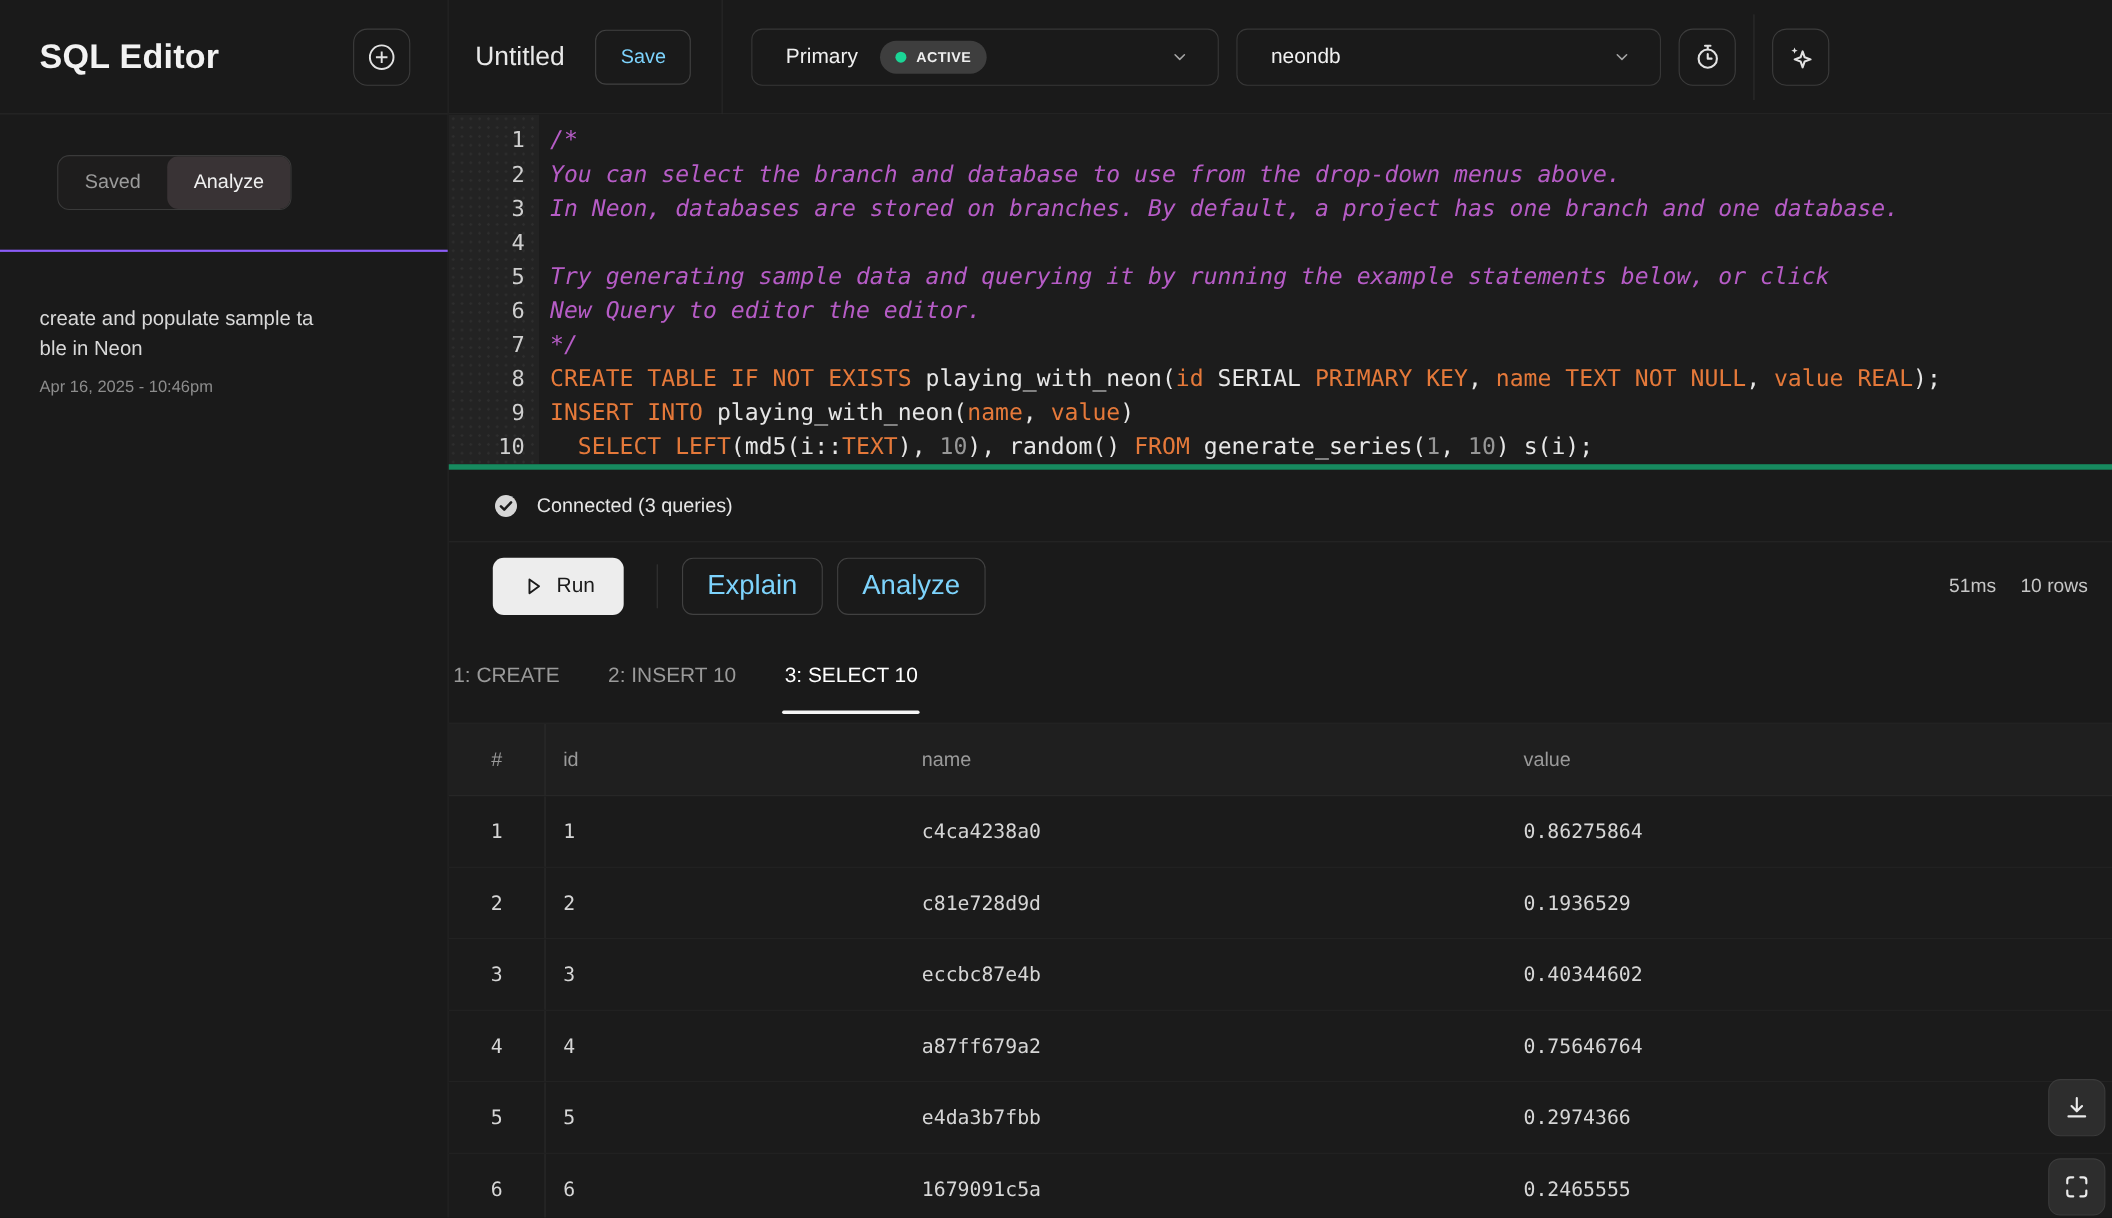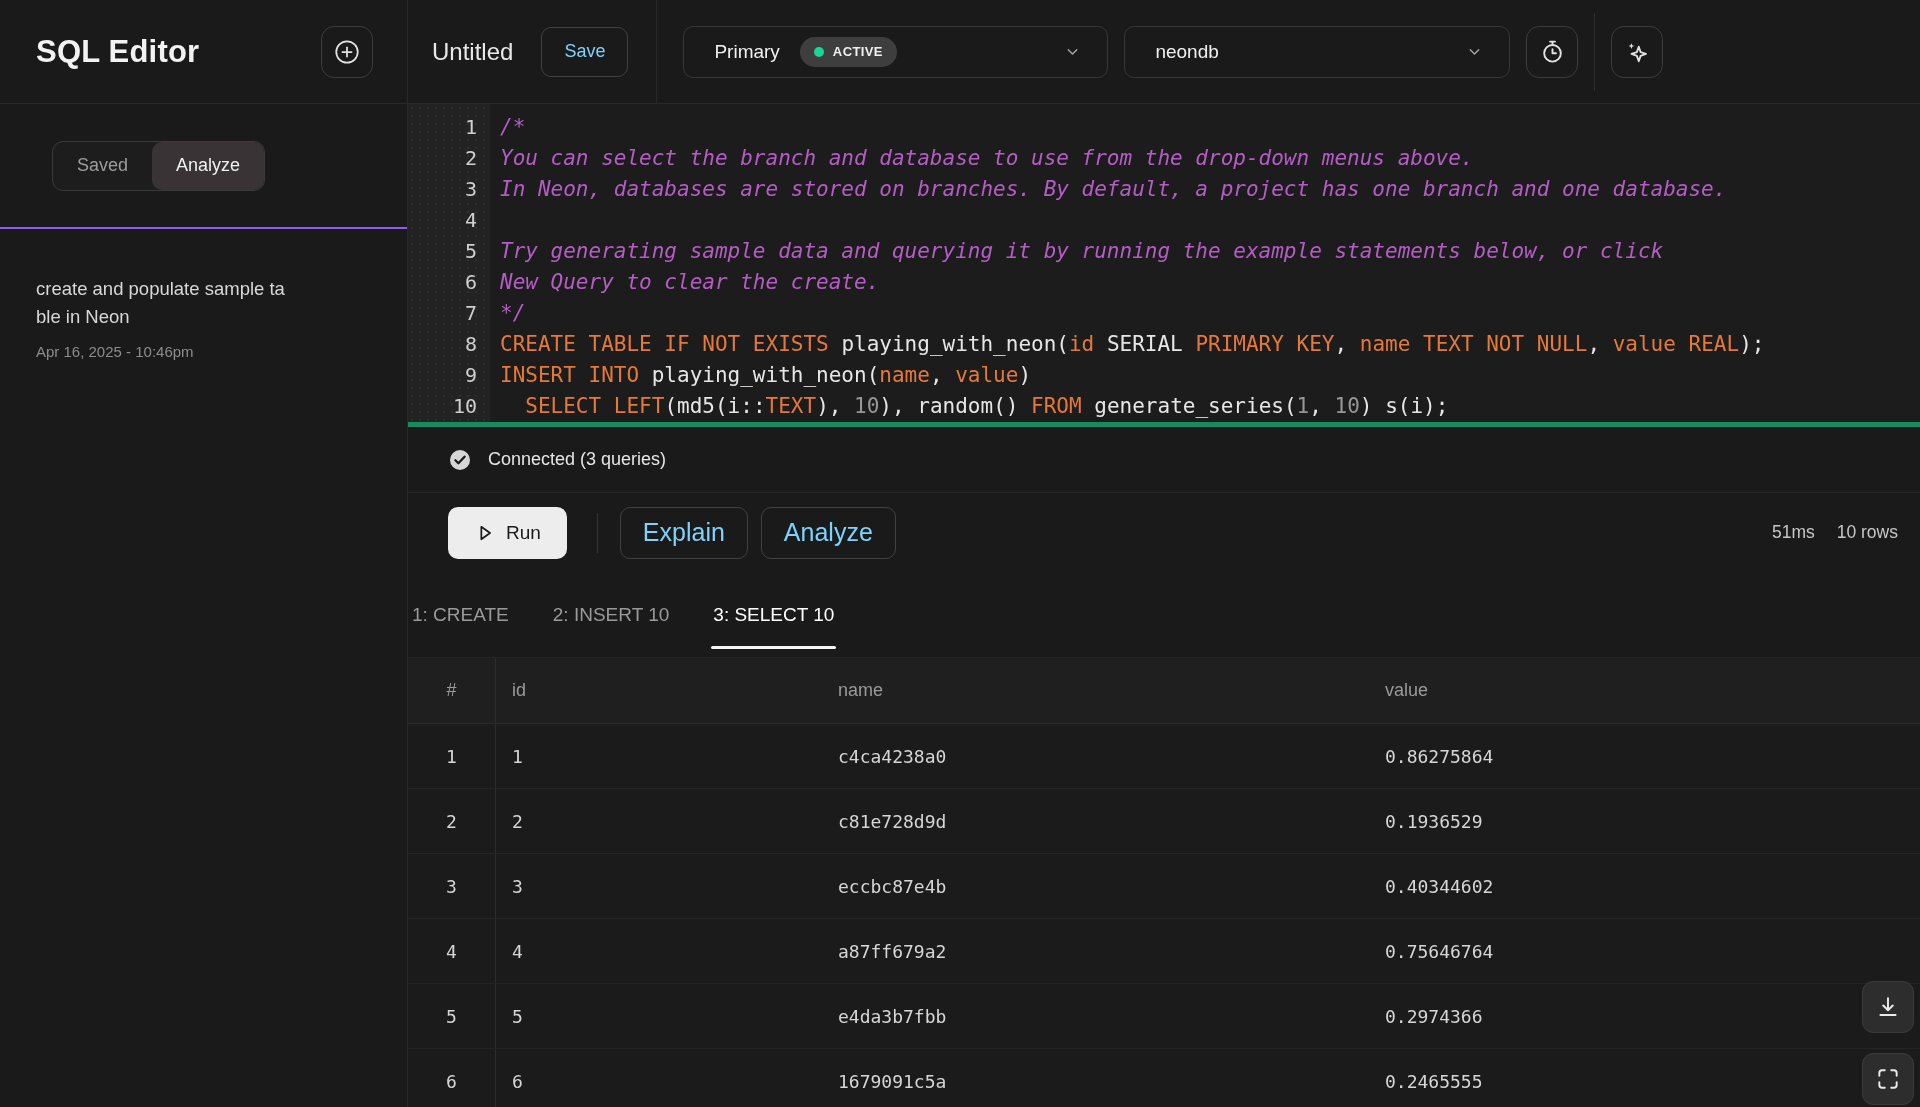--- a/index.html
+++ b/index.html
@@ -168,21 +168,21 @@
         <div class="ln">8</div>
         <div class="ln">9</div>
         <div class="ln">10</div>
       </div>
     <div class="code">
         <div class="code-line"><span class="tok-c">/*</span></div>
         <div class="code-line"><span class="tok-c">You can select the branch and database to use from the drop-down menus above.</span></div>
         <div class="code-line"><span class="tok-c">In Neon, databases are stored on branches. By default, a project has one branch and one database.</span></div>
         <div class="code-line">&nbsp;</div>
         <div class="code-line"><span class="tok-c">Try generating sample data and querying it by running the example statements below, or click</span></div>
-        <div class="code-line"><span class="tok-c">New Query to clear the create.</span></div>
+        <div class="code-line"><span class="tok-c">New Query to editor the editor.</span></div>
         <div class="code-line"><span class="tok-c">*/</span></div>
         <div class="code-line"><span class="tok-k">CREATE TABLE IF NOT EXISTS</span><span class="tok-p"> playing_with_neon(</span><span class="tok-k">id</span><span class="tok-p"> SERIAL </span><span class="tok-k">PRIMARY KEY</span><span class="tok-p">, </span><span class="tok-k">name</span><span class="tok-p"> </span><span class="tok-k">TEXT NOT NULL</span><span class="tok-p">, </span><span class="tok-k">value</span><span class="tok-p"> </span><span class="tok-k">REAL</span><span class="tok-p">);</span></div>
         <div class="code-line"><span class="tok-k">INSERT INTO</span><span class="tok-p"> playing_with_neon(</span><span class="tok-k">name</span><span class="tok-p">, </span><span class="tok-k">value</span><span class="tok-p">)</span></div>
         <div class="code-line"><span class="tok-p">  </span><span class="tok-k">SELECT</span><span class="tok-p"> </span><span class="tok-k">LEFT</span><span class="tok-p">(md5(i::</span><span class="tok-k">TEXT</span><span class="tok-p">), </span><span class="tok-n">10</span><span class="tok-p">), random() </span><span class="tok-k">FROM</span><span class="tok-p"> generate_series(</span><span class="tok-n">1</span><span class="tok-p">, </span><span class="tok-n">10</span><span class="tok-p">) s(i);</span></div>
       </div>
   </div>
   <div class="editor-divider"></div>
 
   <div class="connected-row">
     <span>

